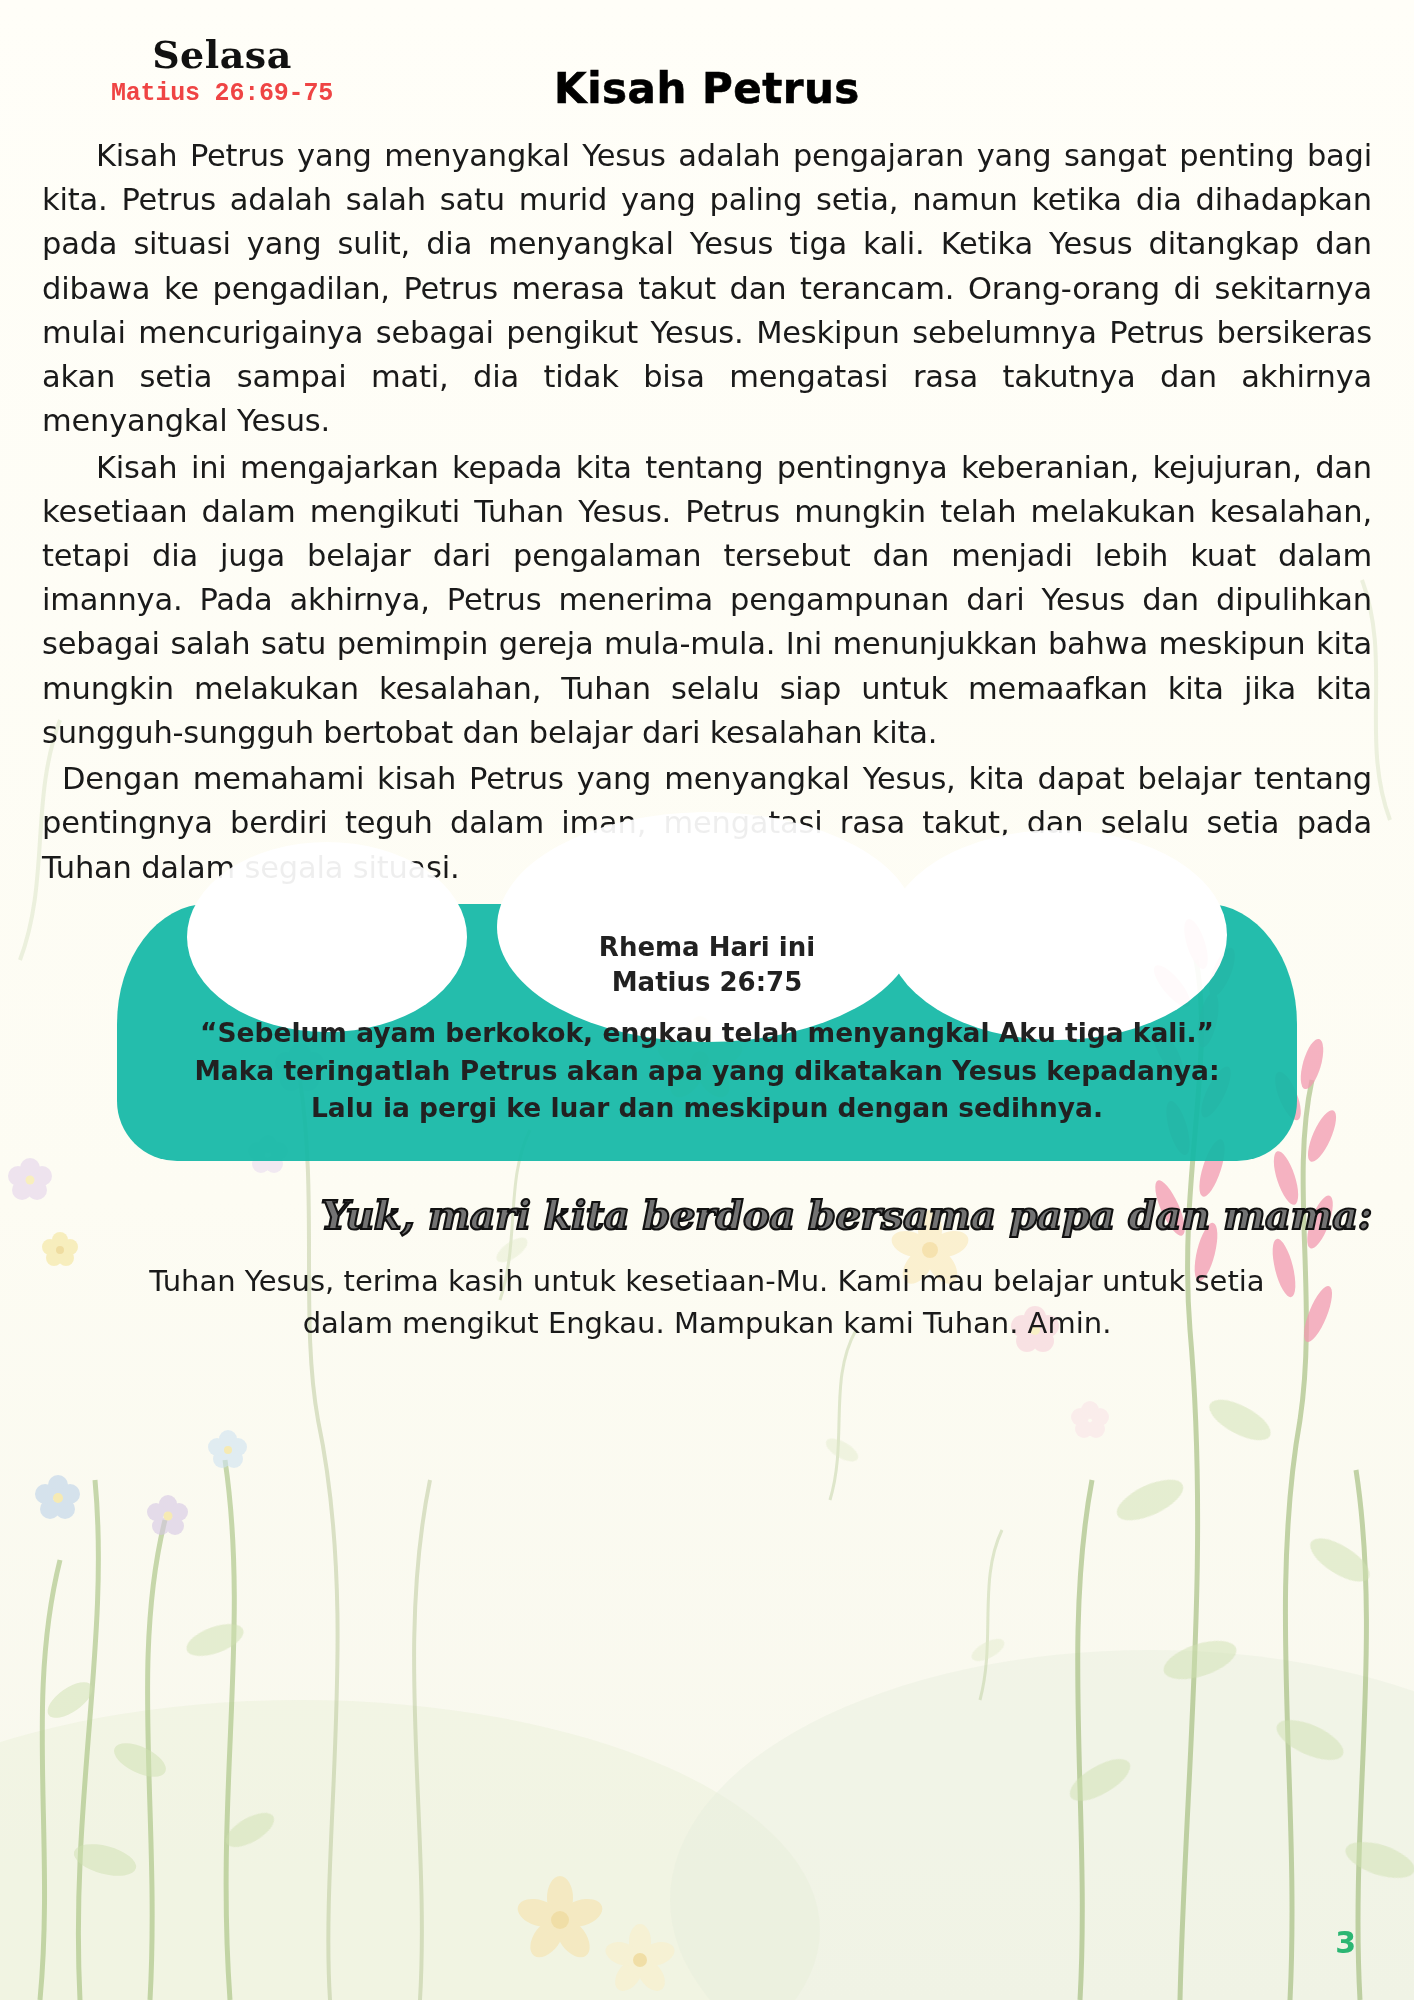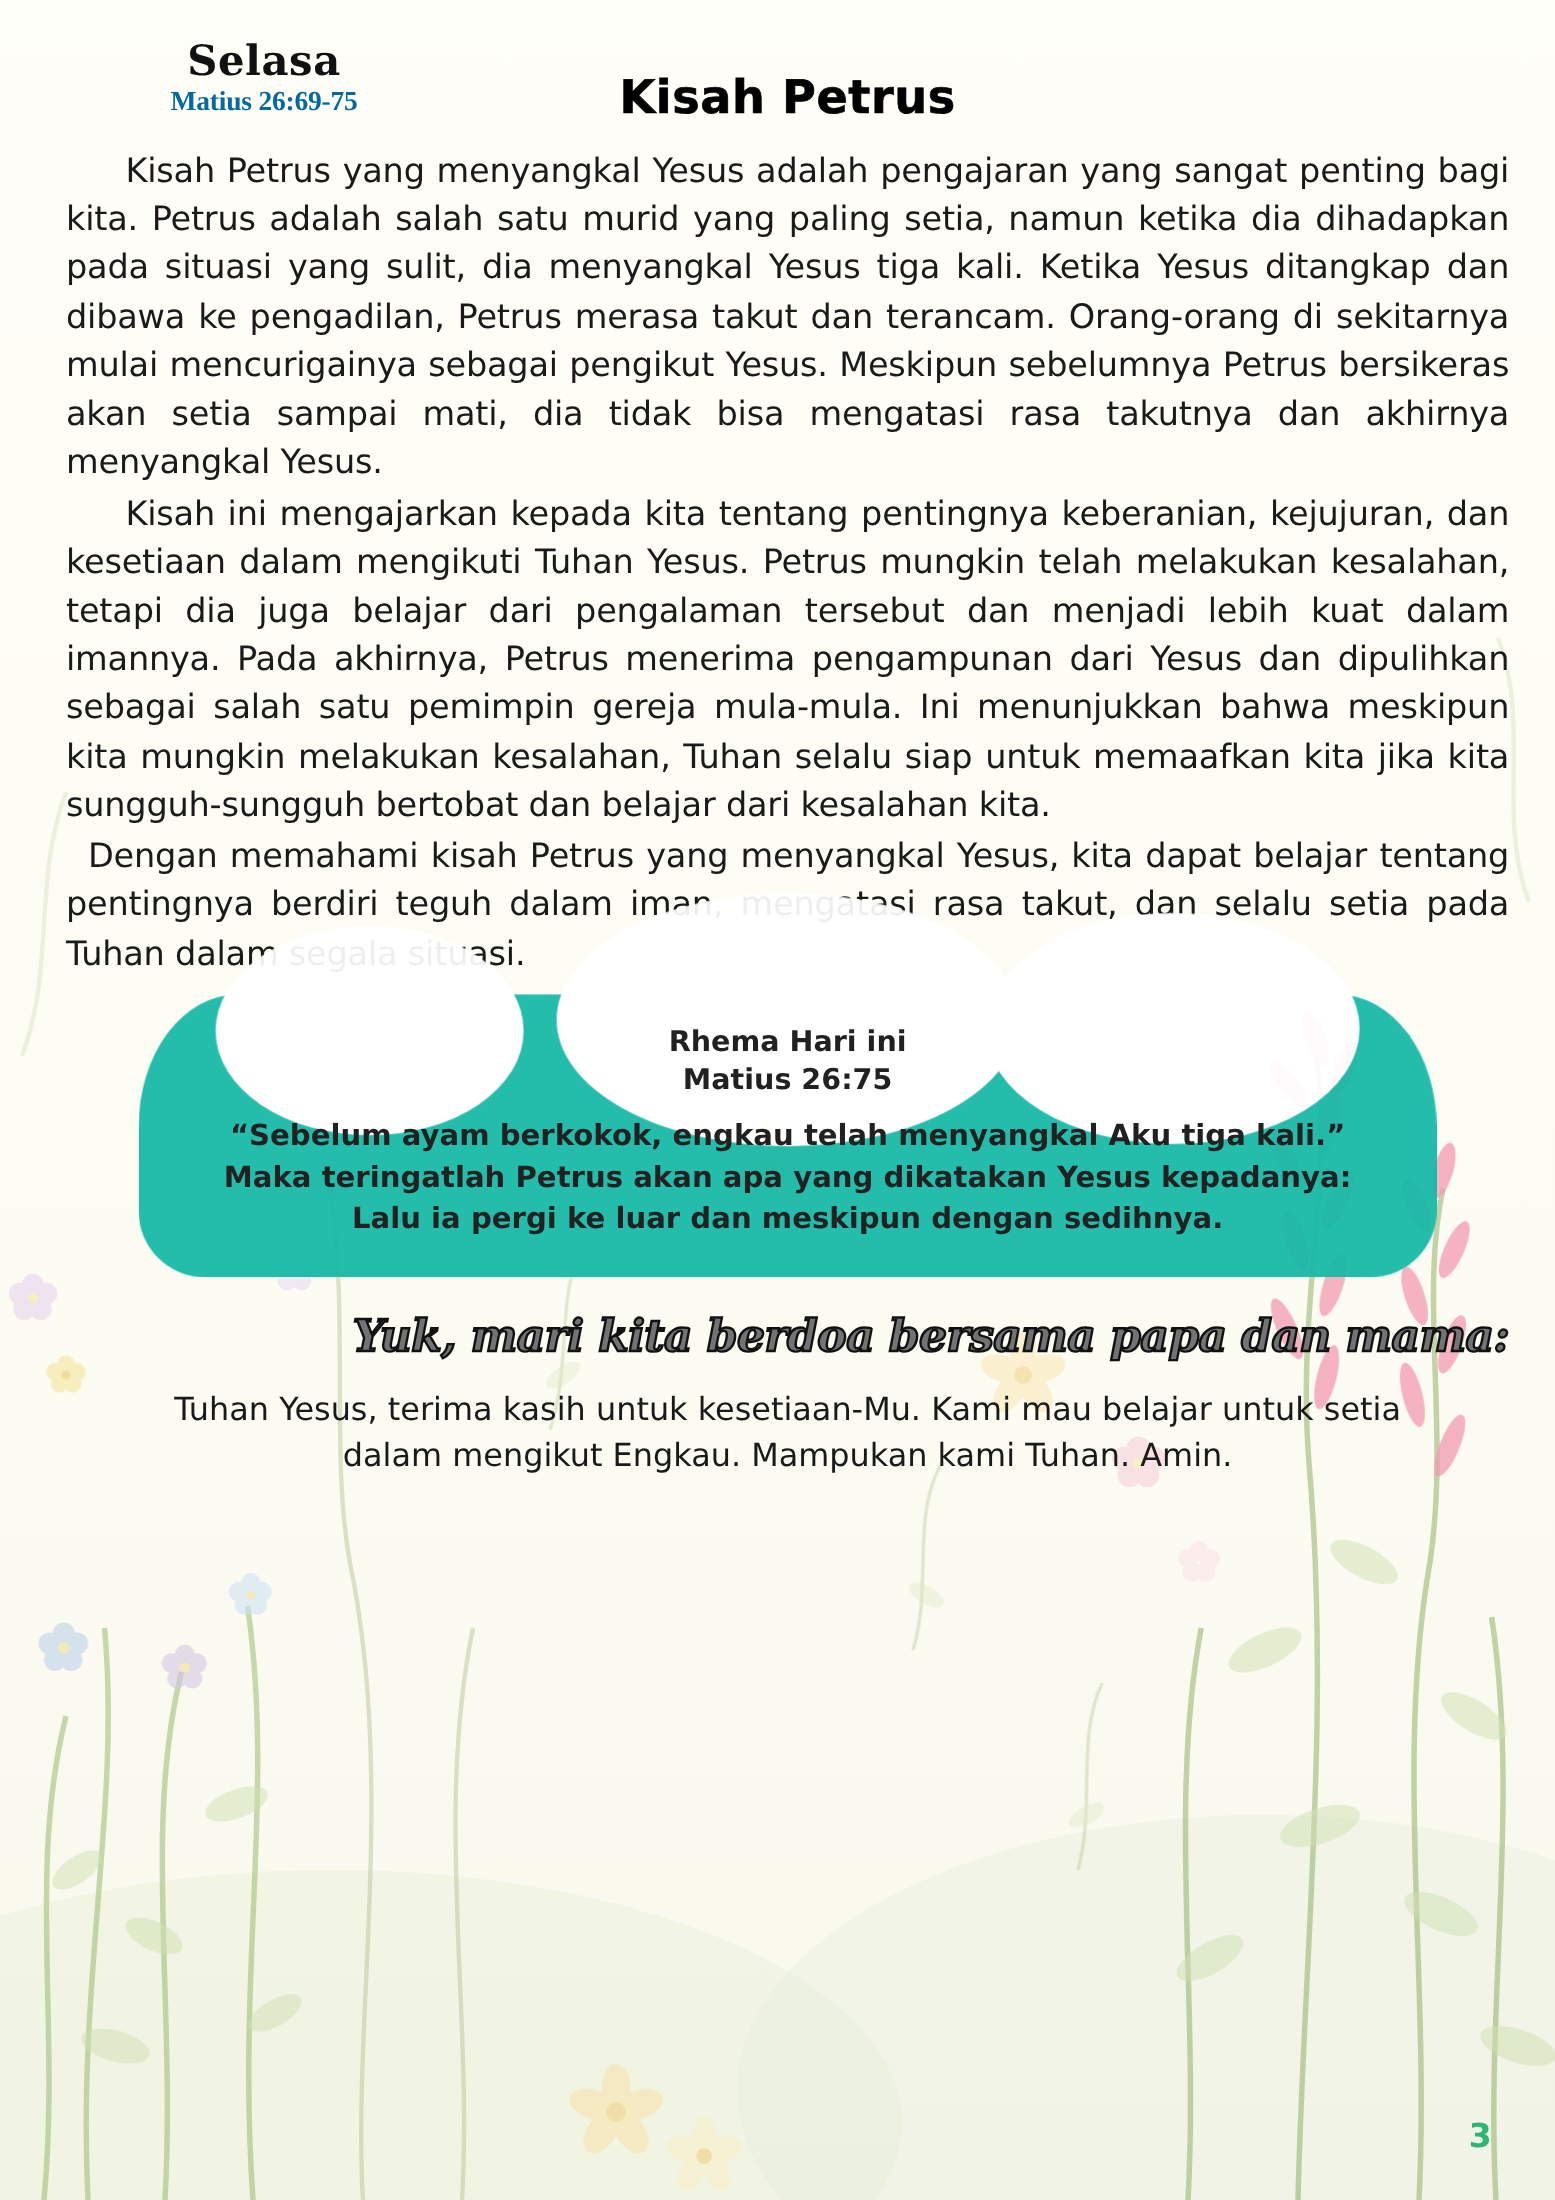--- a/index.html
+++ b/index.html
@@ -23,21 +23,21 @@
     z-index: 0;
   }
 
   
   .page {
     position: relative;
     z-index: 2;
     width: 1414px;
     height: 2000px;
     box-sizing: border-box;
-    padding: 30px 42px 0 60px;
+    padding: 30px 42px 0 42px;
   }
 
   
   .header {
     position: relative;
     height: 86px;
   }
   .day-block {
     position: absolute;
     left: 40px;
@@ -47,24 +47,24 @@
   }
   .day-title {
     font-family: "DejaVu Serif", serif;
     font-weight: bold;
     font-size: 38px;
     letter-spacing: 0.5px;
     color: #111;
     line-height: 1;
   }
   .day-verse {
-    font-family: Liberation Serif, serif;
+    font-family: Liberation Mono, monospace;
     font-weight: bold;
     font-size: 25px;
-    color: #0369a1;
+    color: #ef4444;
     margin-top: 5px;
     letter-spacing: -0.2px;
   }
   .story-title {
     position: absolute;
     left: 0;
     right: 0;
     top: 34px;
     text-align: center;
     font-family: "DejaVu Sans", sans-serif;

